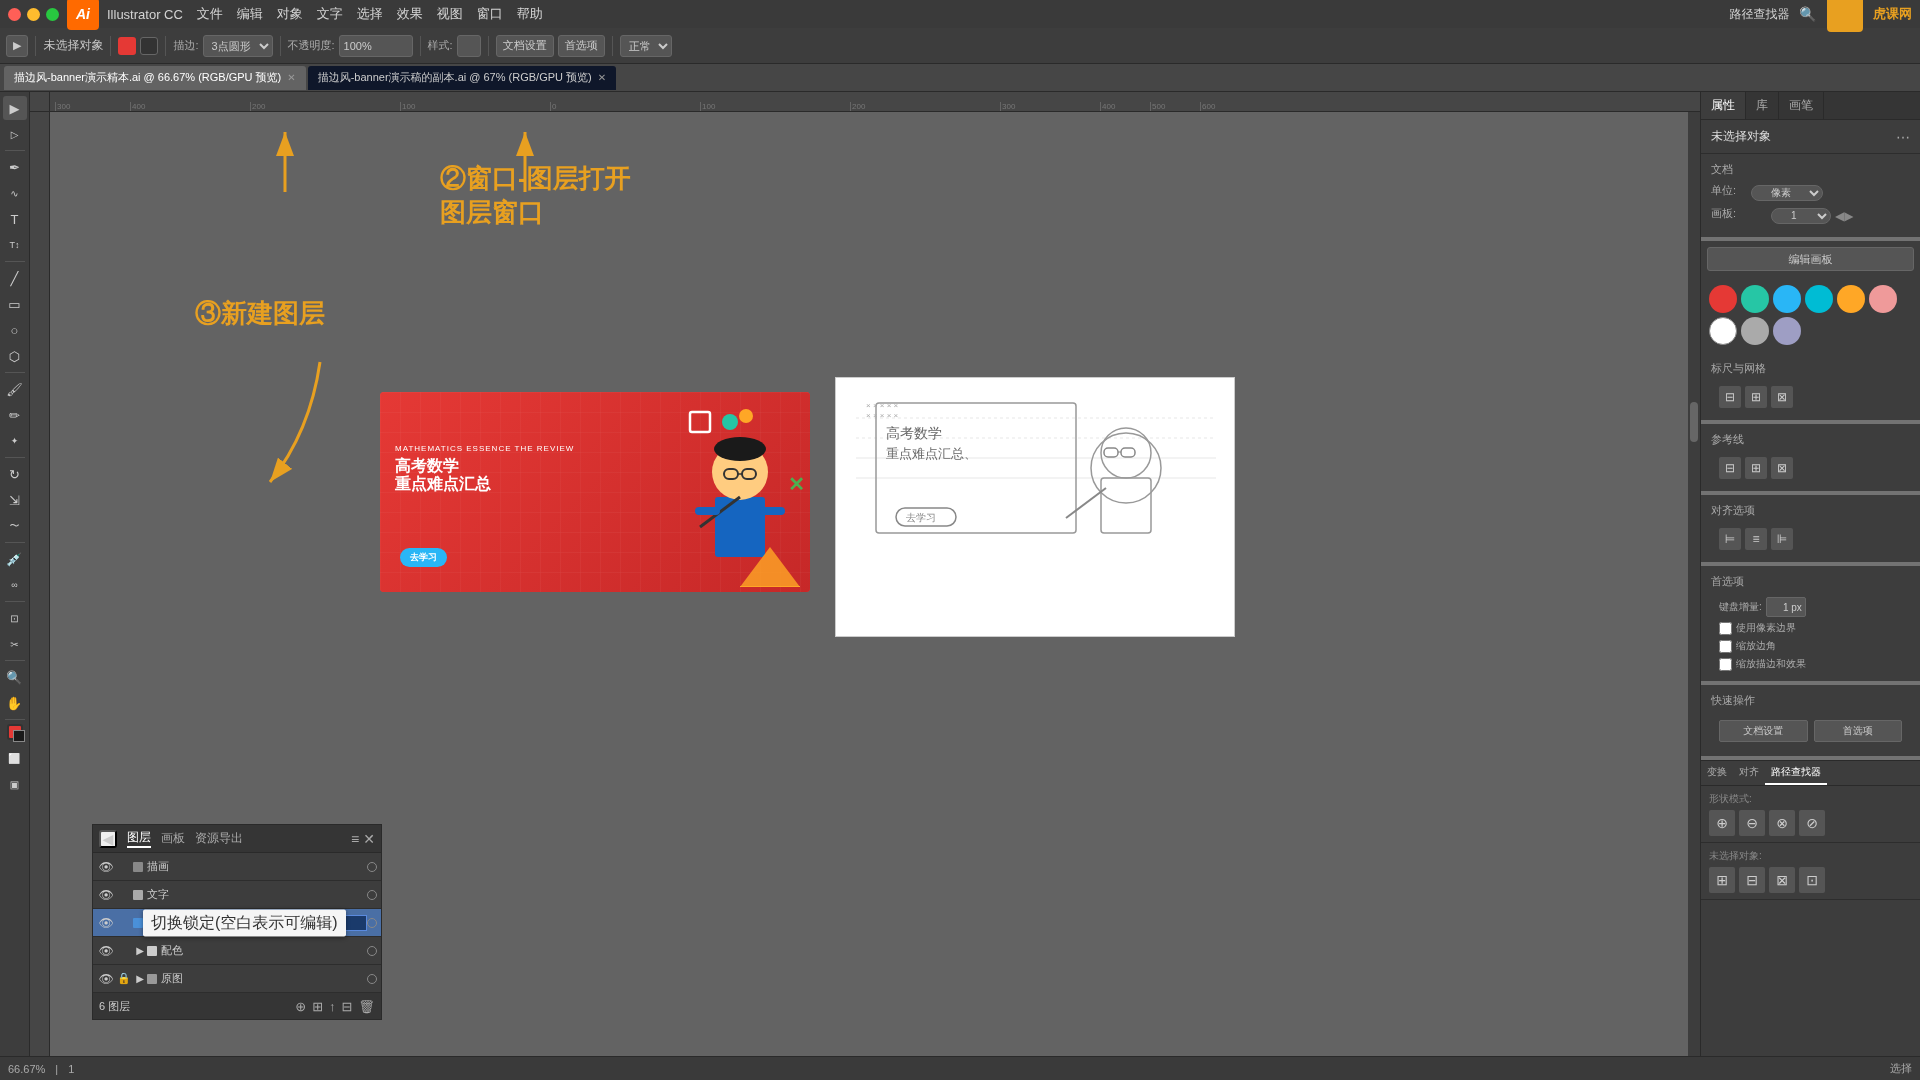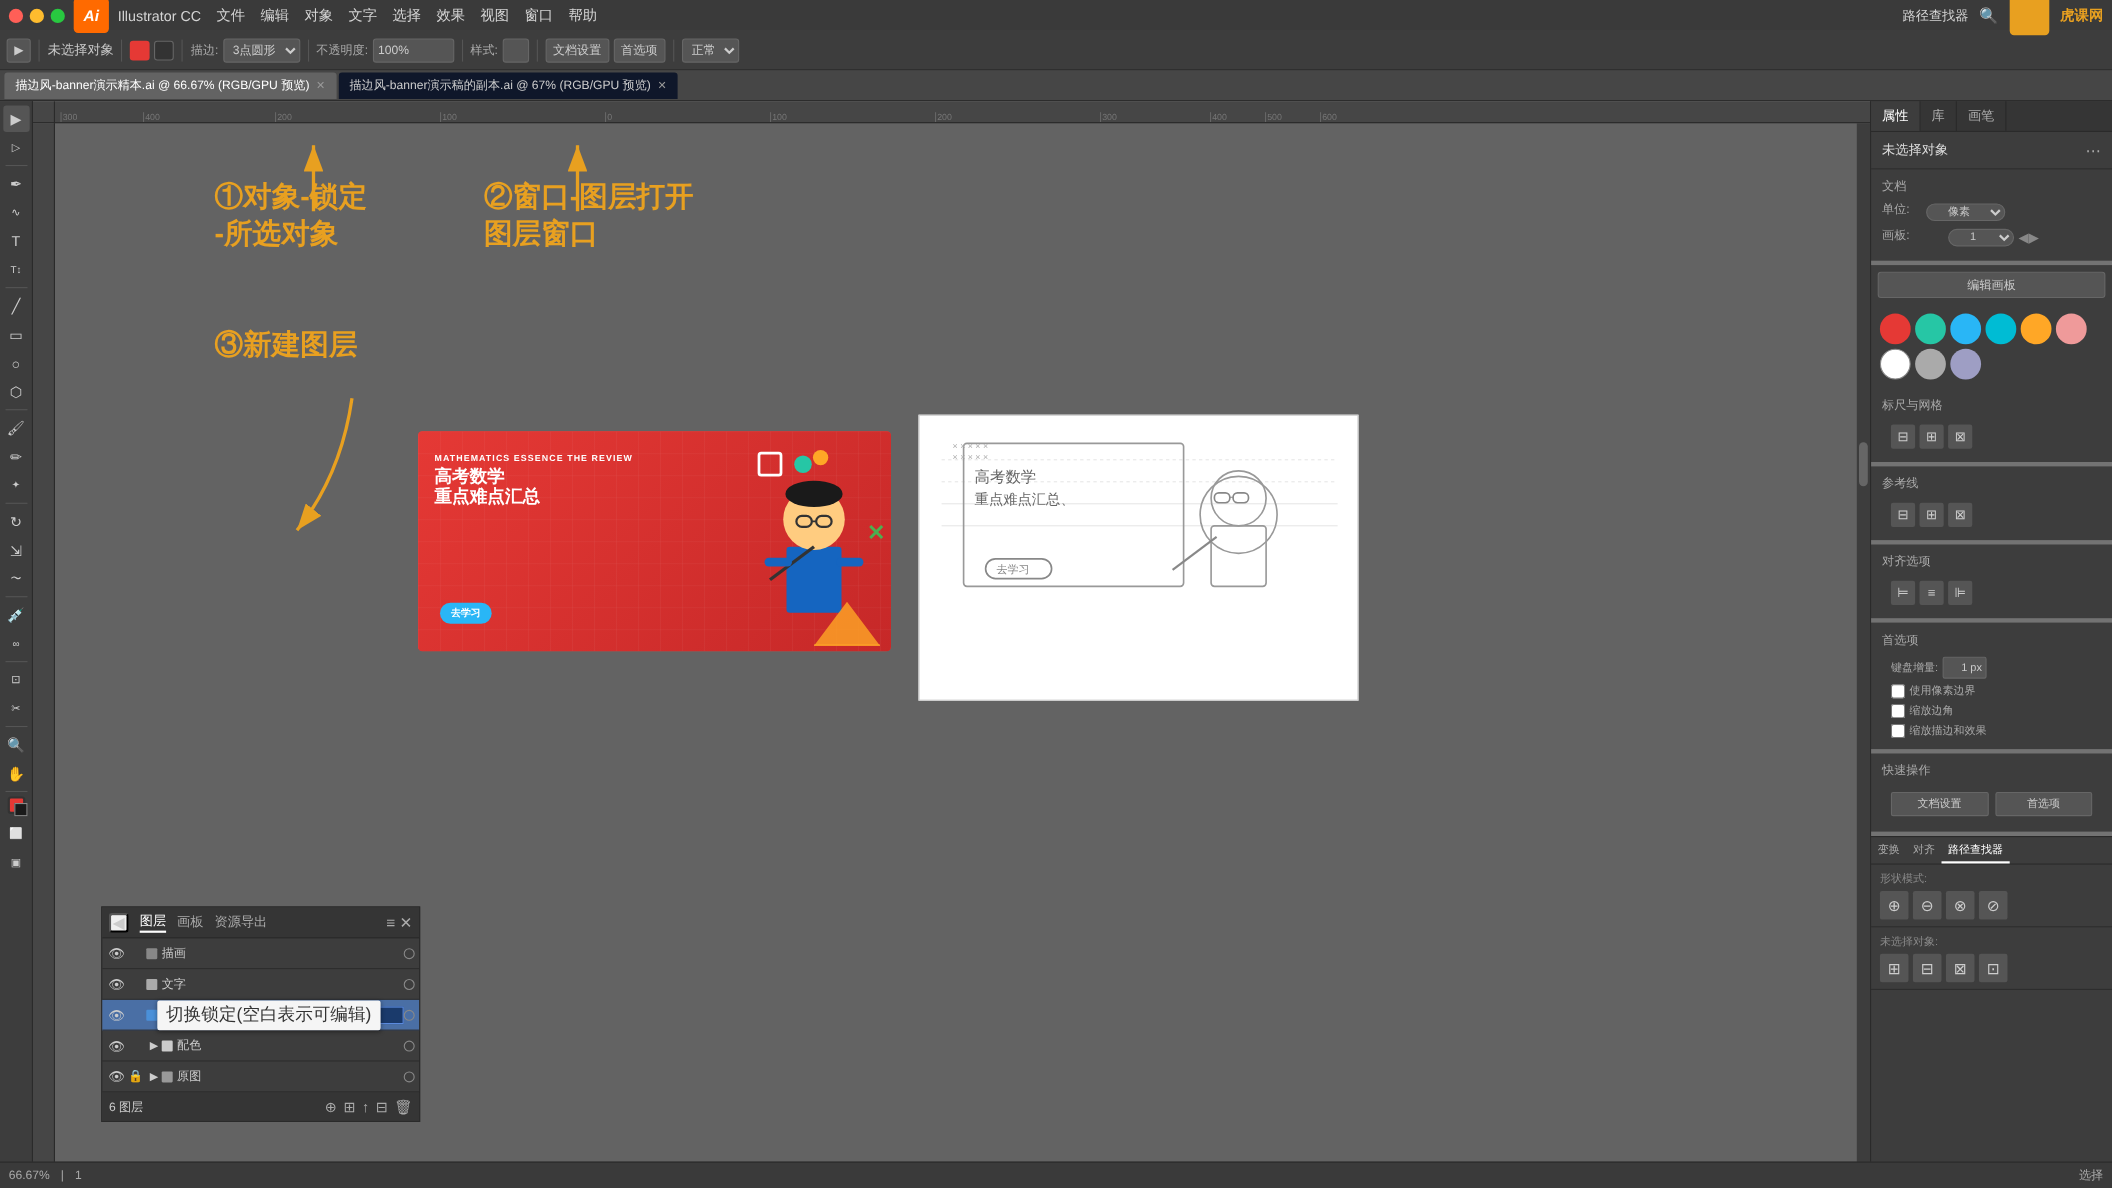--- a/index.html
+++ b/index.html
@@ -244,21 +244,21 @@
     }
     .huke-icon { 
       width: 36px; height: 36px; background: #e8a020; border-radius: 4px;
       display: flex; align-items: center; justify-content: center;
       font-size: 14px; color: #fff; font-weight: bold;
     }
     .huke-text { font-size: 13px; color: #e8a020; font-weight: bold; }
 
     
     .banner-text-area { position: absolute; top: 20px; left: 15px; }
-    .banner-subtitle { font-size: 8px; color: #fff; font-weight: bold; letter-spacing: 1px; }
+    .banner-subtitle { font-size: 8px; color: #fff; font-weight: normal; letter-spacing: 1px; margin-top: 32px; }
     .banner-main-title { font-size: 16px; color: #fff; font-weight: 900; line-height: 1.1; margin-top: 4px; }
     .banner-btn { 
       position: absolute; bottom: 25px; left: 20px;
       background: #29b6f6; border-radius: 10px; padding: 3px 10px;
       font-size: 9px; color: #fff; font-weight: bold;
     }
 
     
     .sketch-inner { padding: 10px; }
 
@@ -403,21 +403,20 @@
     <div class="ruler-v"></div>
     <div class="v-scrollbar">
       <div class="scrollbar-thumb-v"></div>
     </div>
     <div class="h-scrollbar">
       <div class="scrollbar-thumb-h"></div>
     </div>
 
     <div id="canvas-content">
 
-      <div class="annotation-text" style="top: 50px; left: 145px; font-size: 26px;">①对象-锁定<br>-所选对象</div>
 
       <svg class="arrow-svg" style="top: 10px; left: 195px; width: 80px; height: 80px;">
         <defs>
           <marker id="arrowhead1" markerWidth="8" markerHeight="6" refX="8" refY="3" orient="auto">
             <polygon points="0 0, 8 3, 0 6" fill="#e8a020"></polygon>
           </marker>
         </defs>
         <line x1="40" y1="70" x2="40" y2="10" stroke="#e8a020" stroke-width="3" marker-end="url(#arrowhead1)"></line>
       </svg>
 

